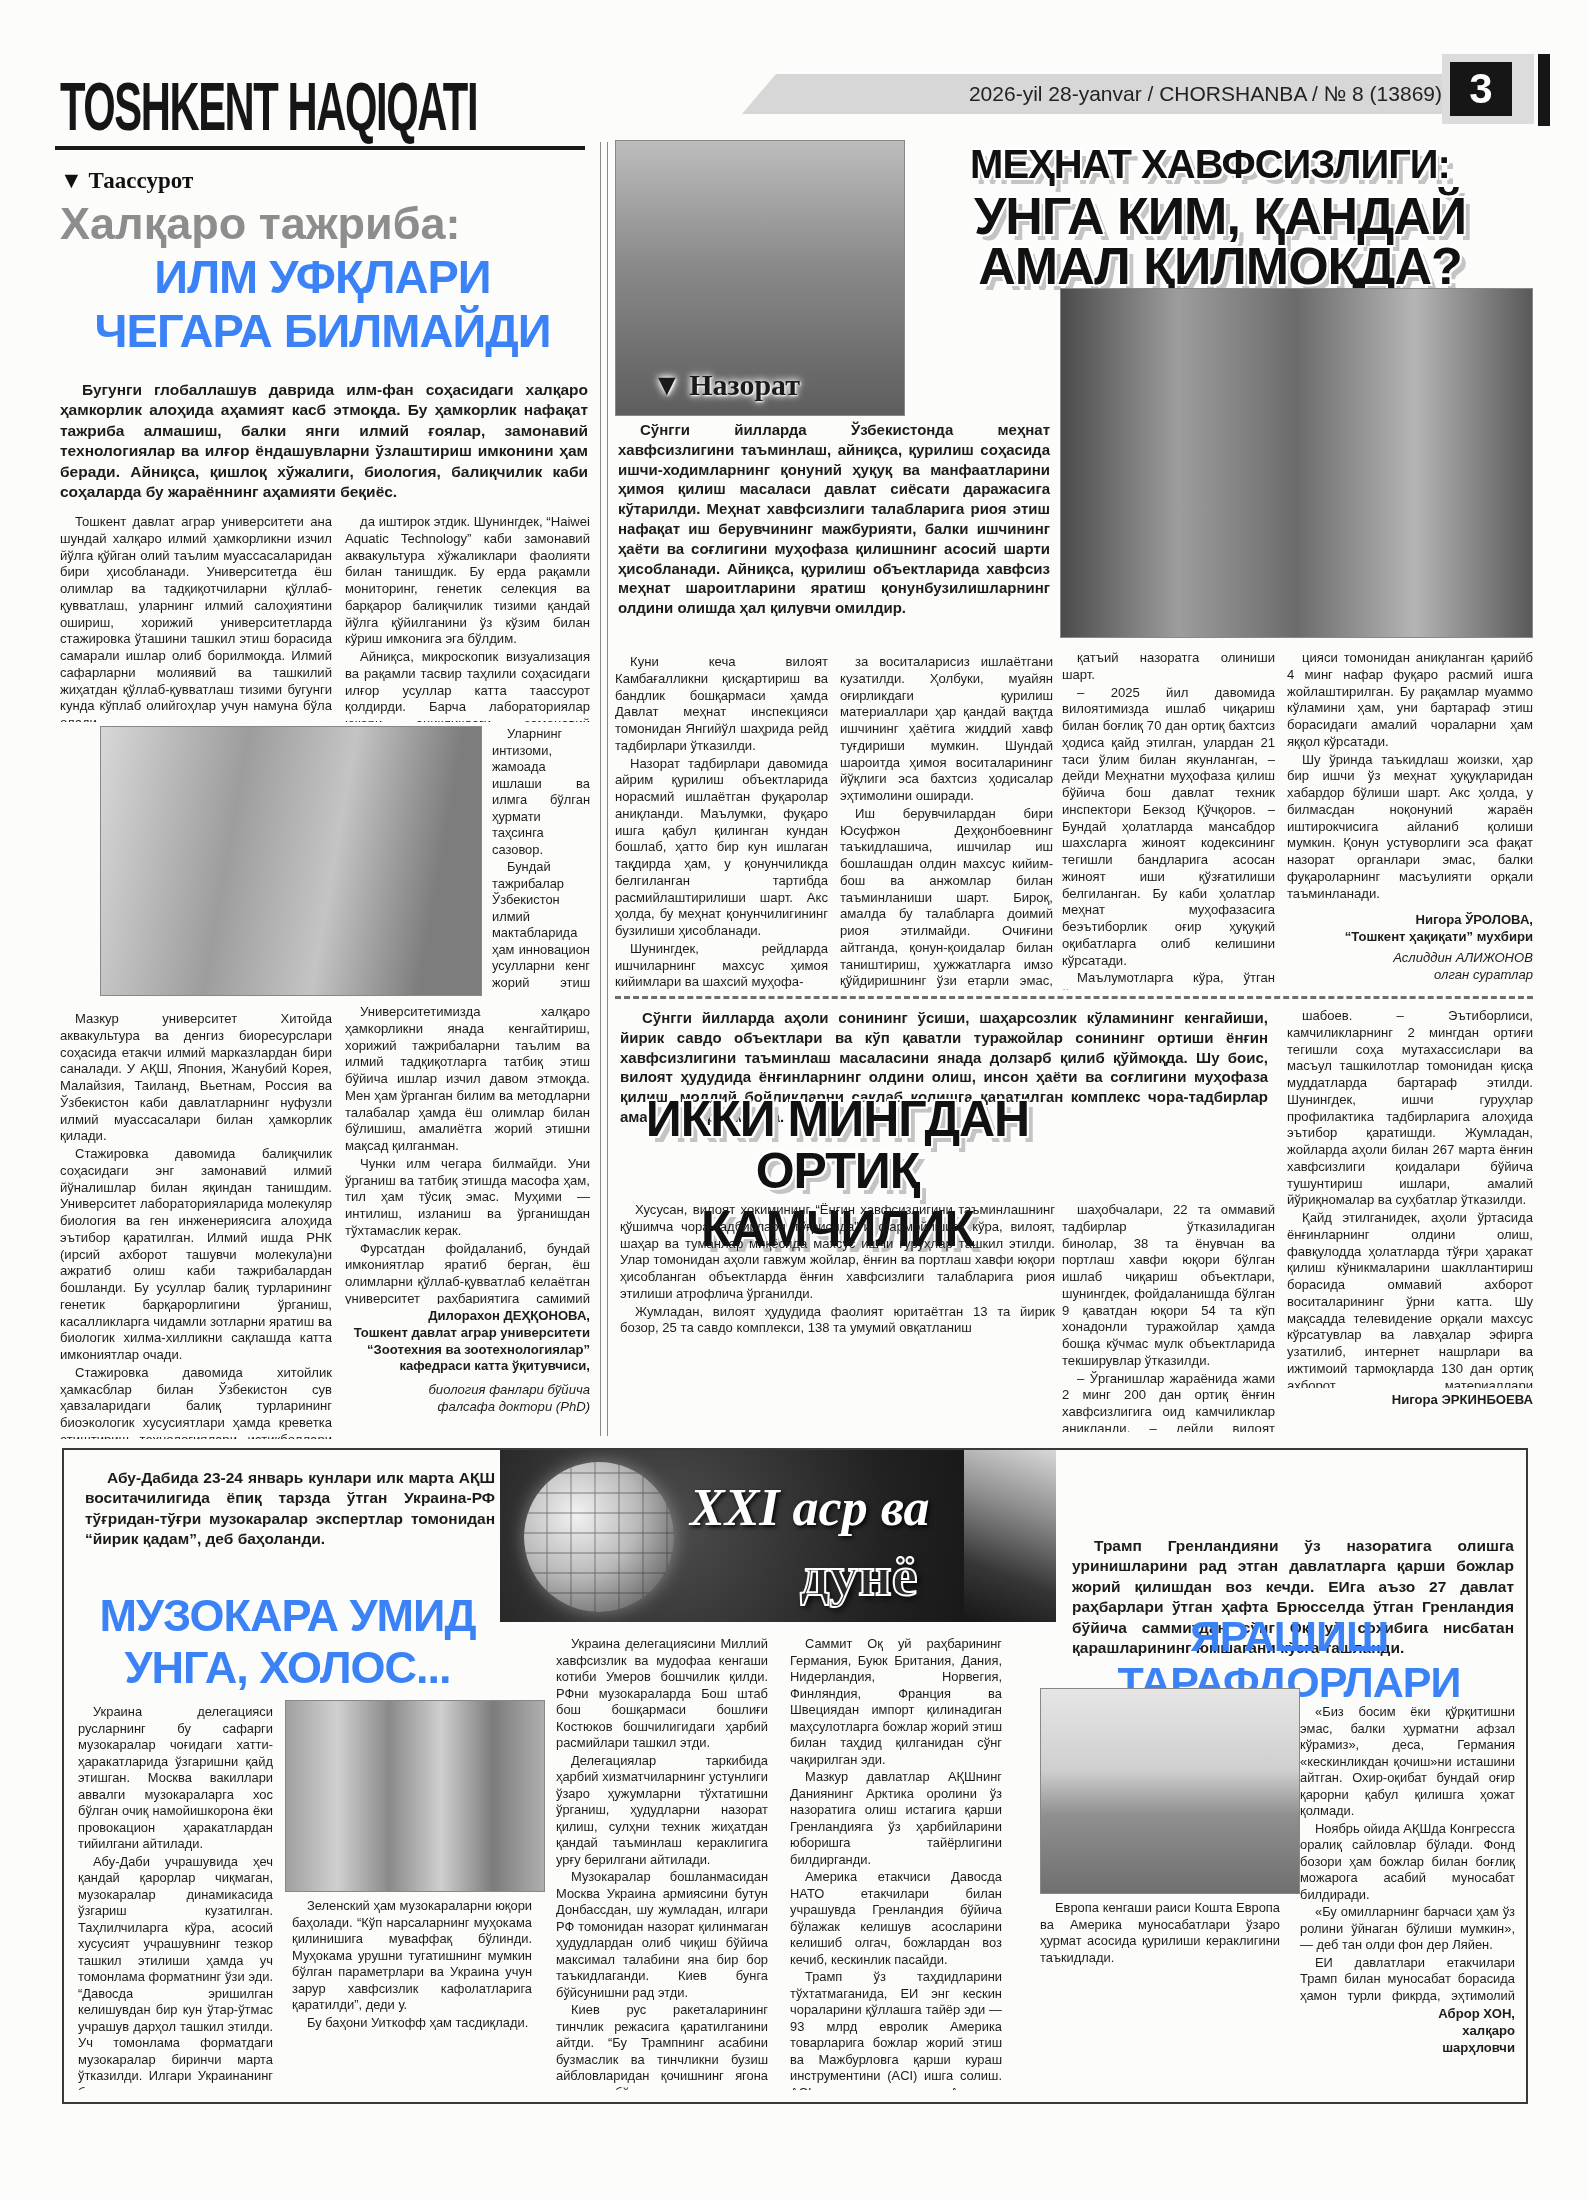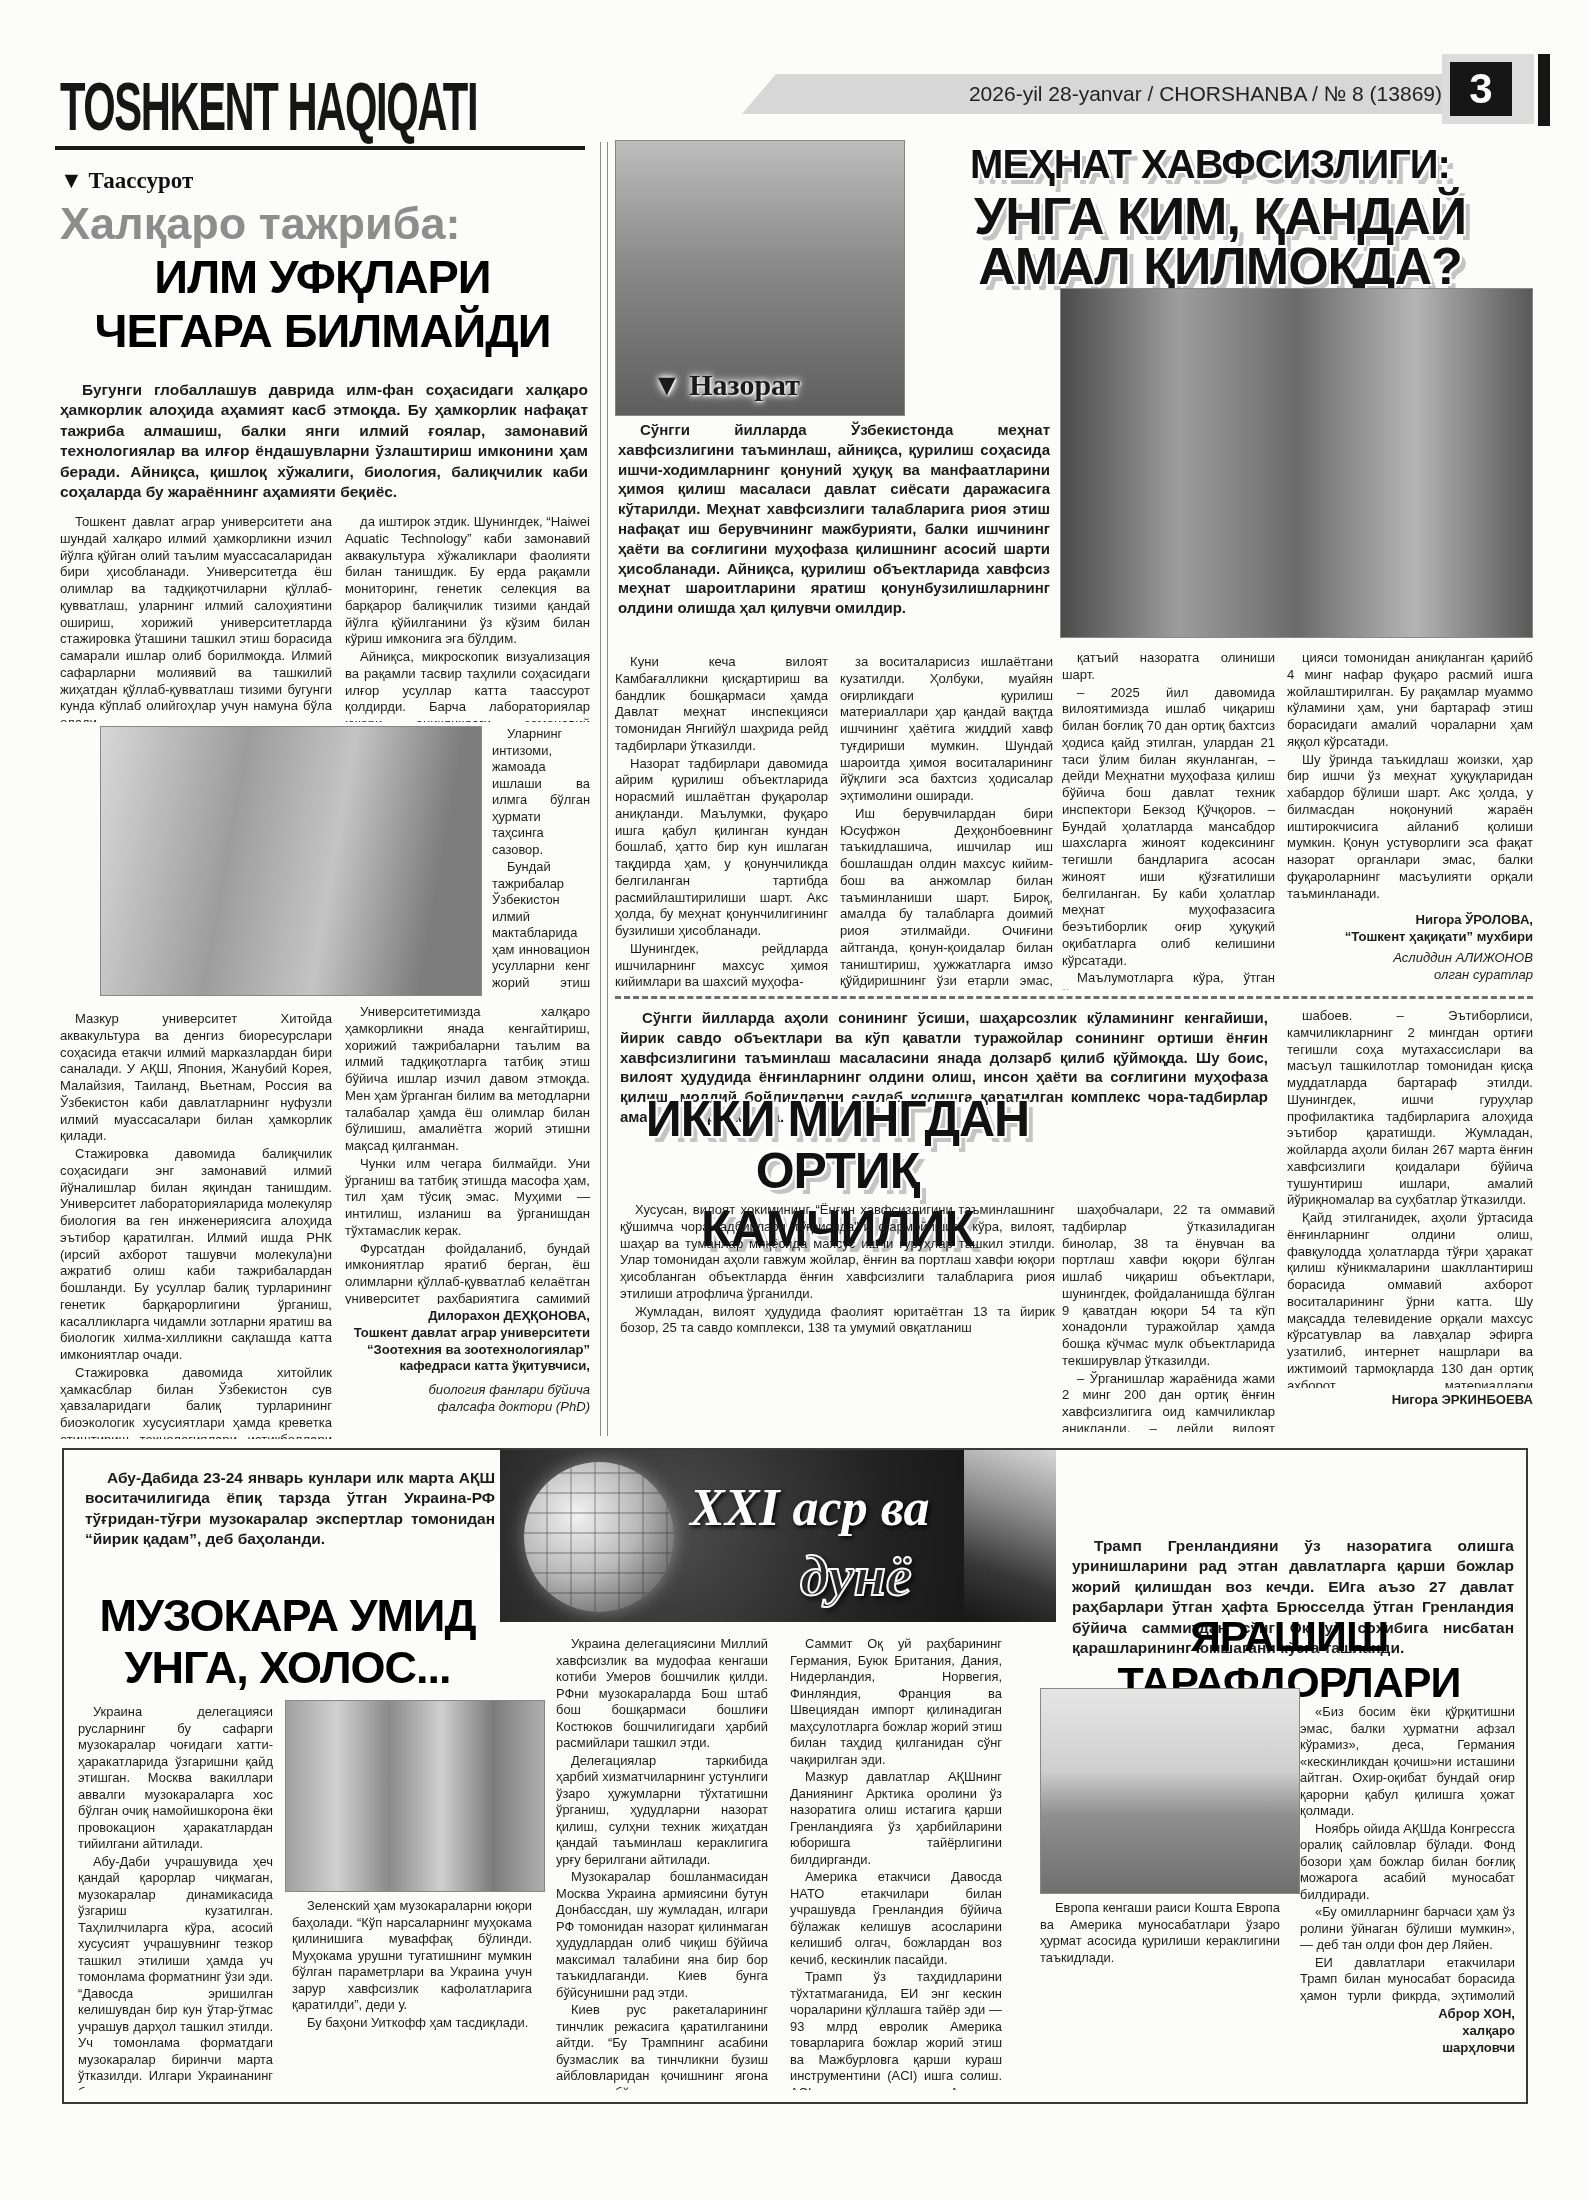--- a/index.html
+++ b/index.html
@@ -11,21 +11,21 @@
   .mast-rule{background:#1a1a1a;height:4px;}
   .datebar{background:#d7d7d7;clip-path:polygon(34px 0,100% 0,100% 100%,0 100%);
            display:flex;align-items:center;justify-content:flex-end;padding-right:56px;font-size:21px;color:#222;}
   .pagenum-outer{background:#dcdcdc;}
   .pagenum-inner{position:absolute;left:8px;top:8px;width:62px;height:54px;background:#161616;color:#fff;
                  display:flex;align-items:center;justify-content:center;font-size:42px;font-weight:bold;}
   .edge-bar{background:#161616;}
   
   .kicker{font-family:"Liberation Serif",serif;font-weight:bold;font-size:23px;color:#111;}
   .overline-gray{font-weight:bold;font-size:45px;color:#8d8d8d;letter-spacing:0;}
-  .headline-xl{font-weight:bold;font-size:47px;line-height:1.06;color:#000000;text-align:center;letter-spacing:-1px;}
+  .headline-xl{font-weight:bold;font-size:47px;line-height:1.06;color:#3b82f6;text-align:center;letter-spacing:-1px;}
   .headline-outline{font-weight:bold;text-align:center;color:#111;letter-spacing:-1px;
      text-shadow:-2px -2px 0 #fff,2px -2px 0 #fff,-2px 2px 0 #fff,2px 2px 0 #fff,6px 6px 0 #c4c4c4;}
   .lead{font-weight:bold;font-size:15.5px;line-height:1.32;text-align:justify;}
   .lead p{margin:0;text-indent:22px;}
   
   .col{font-size:13.1px;line-height:1.28;text-align:justify;overflow:hidden;}
   .col p{margin:0 0 1px 0;text-indent:15px;}
   .col-sm{font-size:12.9px;}
   .byl{font-weight:bold;text-align:right;}
   .byl p{margin:0;text-indent:0;}
@@ -48,21 +48,21 @@
   .banner{background:radial-gradient(circle at 30% 45%,#4d4d4d 0%,#222 55%,#0f0f0f 100%);overflow:hidden;}
   .globe{position:absolute;left:24px;top:12px;width:150px;height:150px;border-radius:50%;
          background:radial-gradient(circle at 35% 35%,#f2f2f2,#b9b9b9 45%,#6e6e6e 80%,#4a4a4a);
          box-shadow:0 0 18px rgba(255,255,255,.35);}
   .globe:before{content:"";position:absolute;inset:0;border-radius:50%;
          background:repeating-linear-gradient(0deg,transparent 0 18px,rgba(40,40,40,.45) 18px 20px),
                     repeating-linear-gradient(90deg,transparent 0 22px,rgba(40,40,40,.4) 22px 24px);
          border-radius:50%;opacity:.6;}
   .banner-line1{position:absolute;left:190px;top:28px;font-family:"Liberation Serif",serif;font-style:italic;
          font-weight:bold;font-size:52px;color:#fff;text-shadow:2px 2px 4px #000;}
-  .banner-line2{position:absolute;left:300px;top:92px;font-family:"Liberation Serif",serif;font-style:italic;
+  .banner-line2{position:absolute;left:300px;top:92px;font-family:"Liberation Serif",serif;
          font-weight:bold;font-size:58px;color:#2a2a2a;-webkit-text-stroke:2px #fff;text-shadow:3px 3px 6px #000;}
   .collage{position:absolute;right:0;top:0;width:92px;height:100%;
          background:linear-gradient(200deg,#efefef 0%,#9a9a9a 35%,#3a3a3a 70%,#161616 100%);opacity:.9;}
 </style>
 </head>
 <body>
 
 <div class="page">
 
   <div class="abs masthead" style="left:60px;top:66px;">TOSHKENT HAQIQATI</div>

